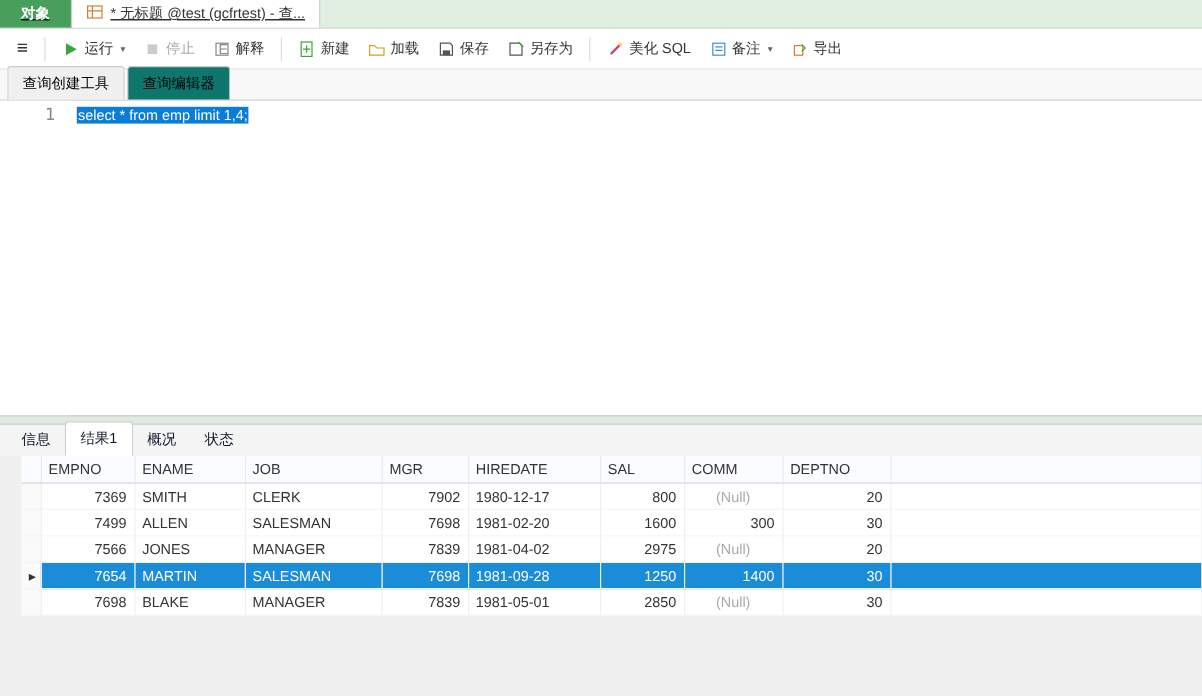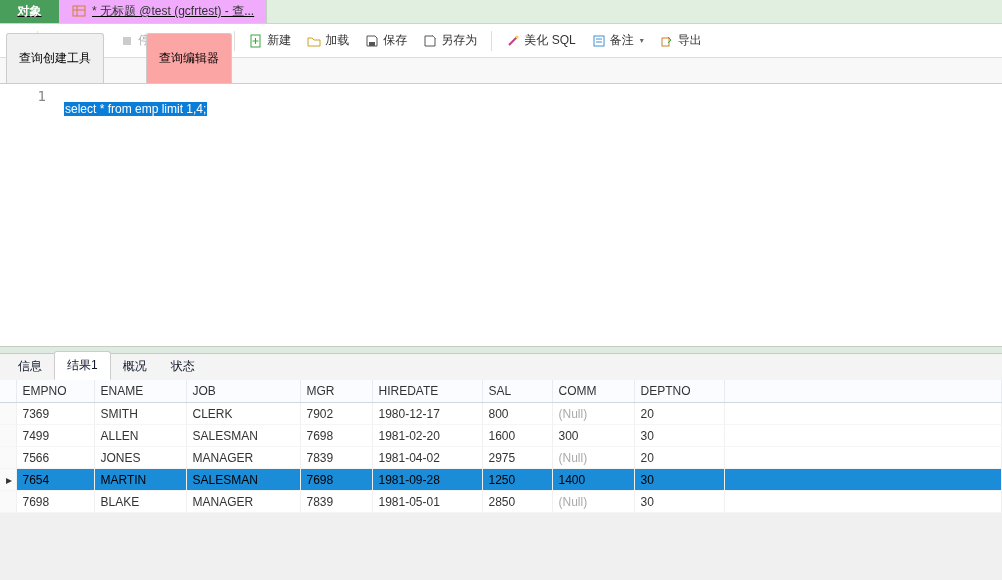--- a/index.html
+++ b/index.html
@@ -2,52 +2,52 @@
 <html><head>
 <meta charset="utf-8">
 <style>
 * { margin: 0; padding: 0; box-sizing: border-box; font-family: 'Microsoft YaHei', Arial, sans-serif; font-size: 12px; }
 body { background: #f0f0f0; width: 1002px; height: 580px; overflow: hidden; }
 
 .top-bar { background: #e0efe0; height: 24px; display: flex; align-items: stretch; border-bottom: 1px solid #c8d8c8; text-decoration: underline; }
 .top-tab { display: flex; align-items: center; padding: 0 12px; border-right: 1px solid #c0d0c0; cursor: pointer; }
 .top-tab.object { background: #4a9e5c; color: #fff; font-weight: bold; min-width: 60px; justify-content: center; }
 .top-tab.query { background: #eef4ef; color: #333; gap: 6px; }
-.top-tab.query.active { background: #f0abfc; }
+.top-tab.query.active { background: #ffffff; }
 .tab-icon { font-size: 11px; }
 
 .toolbar { background: #fff; height: 34px; display: flex; align-items: center; padding: 0 8px; border-bottom: 1px solid #ddd; gap: 4px; }
 .tb-btn { display: flex; align-items: center; gap: 4px; padding: 4px 6px; border-radius: 2px; cursor: pointer; color: #333; }
 .tb-btn.disabled { color: #aaa; cursor: default; }
 .tb-sep { width: 1px; height: 20px; background: #ddd; margin: 0 4px; }
 .icon { display: inline-block; width: 14px; height: 14px; }
 .dropdown-ar { font-size: 8px; color: #666; margin-left: 2px; }
 
 .sub-tabs { background: #f8f8f8; height: 26px; display: flex; align-items: flex-end; padding: 0 6px; border-bottom: 1px solid #ccc; }
-.sub-tab { padding: 16px 12px; border: 1px solid #ccc; border-bottom: none; margin-right: 2px; background: #f0f0f0; cursor: pointer; border-radius: 3px 3px 0 0; }
-.sub-tab.active { background: #fca5a5; margin-left: 40px; }
+.sub-tab { padding: 5px 12px; border: 1px solid #ccc; border-bottom: none; margin-right: 2px; background: #f0f0f0; cursor: pointer; border-radius: 3px 3px 0 0; }
+.sub-tab.active { background: #0f766e; }
 
 .editor { background: #fff; height: 262px; display: flex; }
 .gutter { width: 58px; text-align: right; padding: 4px 12px 4px 4px; color: #888; background: #fff; border-right: 0px solid #eee; font-family: Consolas, monospace; font-size: 14px; }
-.code { flex: 1; padding: 4px 6px; font-family: Consolas, monospace; font-size: 14px; position: relative; margin-top: 12px; }
+.code { flex: 1; padding: 4px 6px; font-family: Consolas, monospace; font-size: 14px; position: relative; }
 .sel { background: #0a7dd8; color: #fff; padding: 0 1px; white-space: pre; }
 
 .mid-split { height: 8px; background: #dfeae0; border-top: 1px solid #c0d0c0; border-bottom: 1px solid #c0d0c0; }
 
 .result-tabs { background: #f4f4f4; height: 26px; display: flex; align-items: flex-end; padding: 0 6px; }
 .res-tab { padding: 5px 12px; cursor: pointer; color: #0f172a; }
 .res-tab.active { background: #fff; border: 1px solid #ccc; border-bottom: 1px solid #fff; border-radius: 3px 3px 0 0; }
 
-.grid { background: #fff; }
+.grid { background: #fff; margin-left: 18px; }
 .grid table { border-collapse: collapse; width: 100%; table-layout: fixed; }
 .grid th { text-align: left; font-weight: normal; padding: 4px 6px; background: #fafcff; border-bottom: 1px solid #d0d8e0; border-right: 1px solid #e8ecf0; color: #333; }
 .grid td { padding: 3px 6px; border-right: 1px solid #f0f0f0; border-bottom: 1px solid #f5f5f5; color: #333; height: 22px; }
-.grid tr.selected td { background: #1a8cd8; color: #000000; }
-.grid td.num, .grid th.num { }
-.grid td.nullv { color: #aaa; text-align: left; }
+.grid tr.selected td { background: #1a8cd8; color: #ffffff; }
+.grid td.num, .grid th.num { text-align: right; }
+.grid td.nullv { color: #aaa; text-align: center; }
 .rowmark { width: 14px; text-align: center; color: #555; border-right: 1px solid #e0e0e0; background: #fafafa; }
 .grid tr.selected td.rowmark { background: #fafafa; color: #333; }
 
 .menu-icon svg, .icon svg { display: block; }
 </style>
 </head>
 <body>
 
 <div class="top-bar">
   <div class="top-tab object">对象</div>

